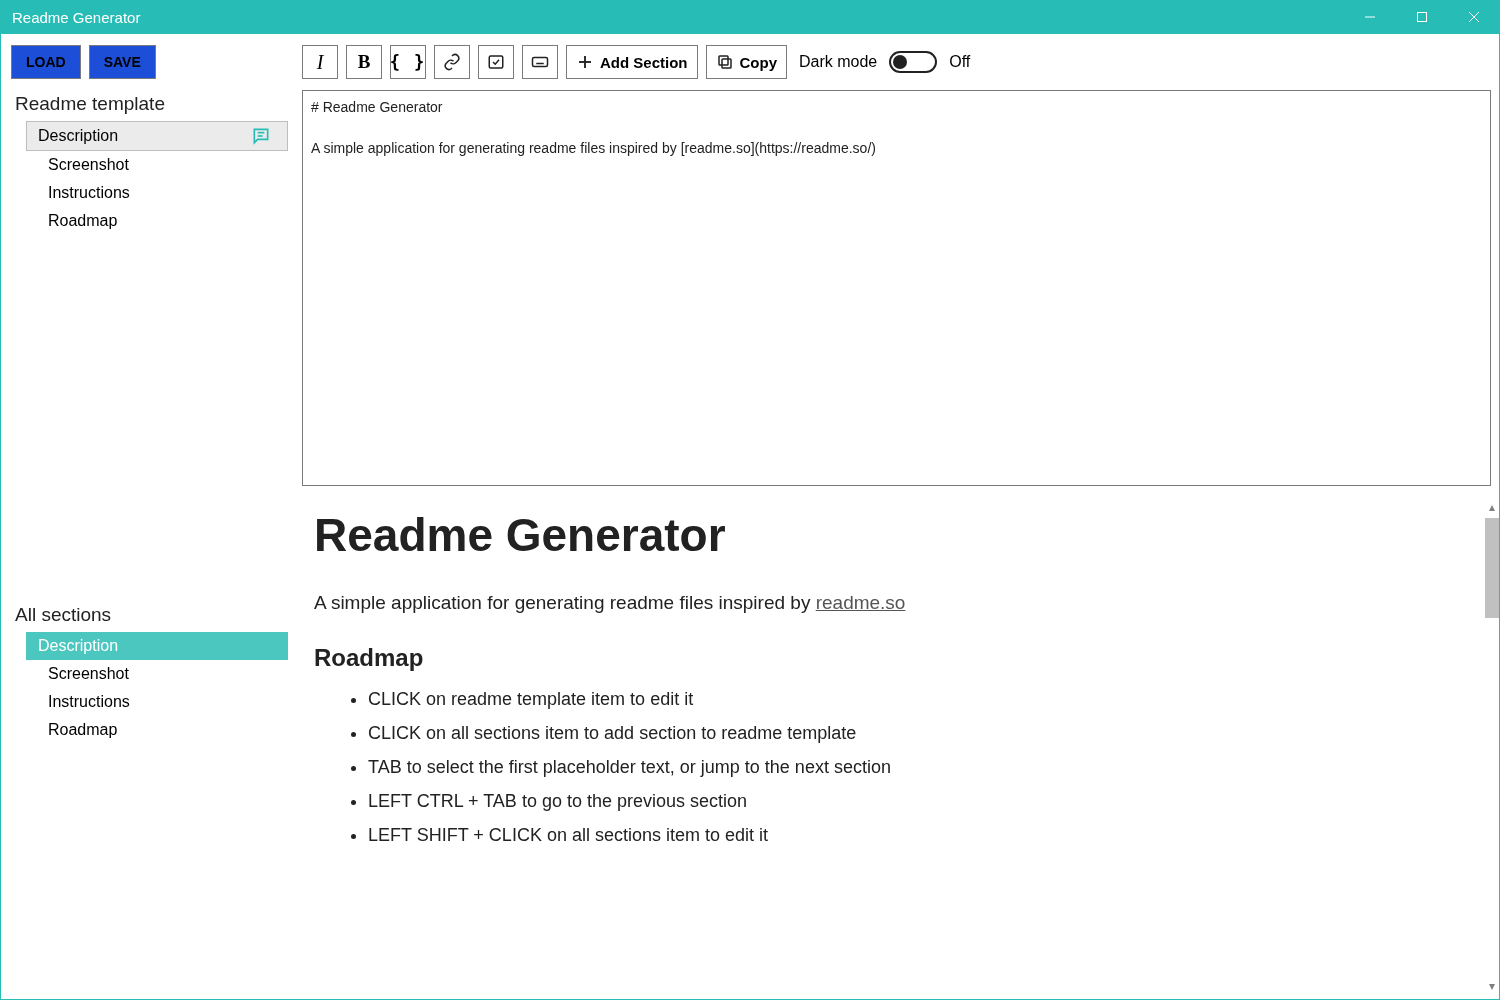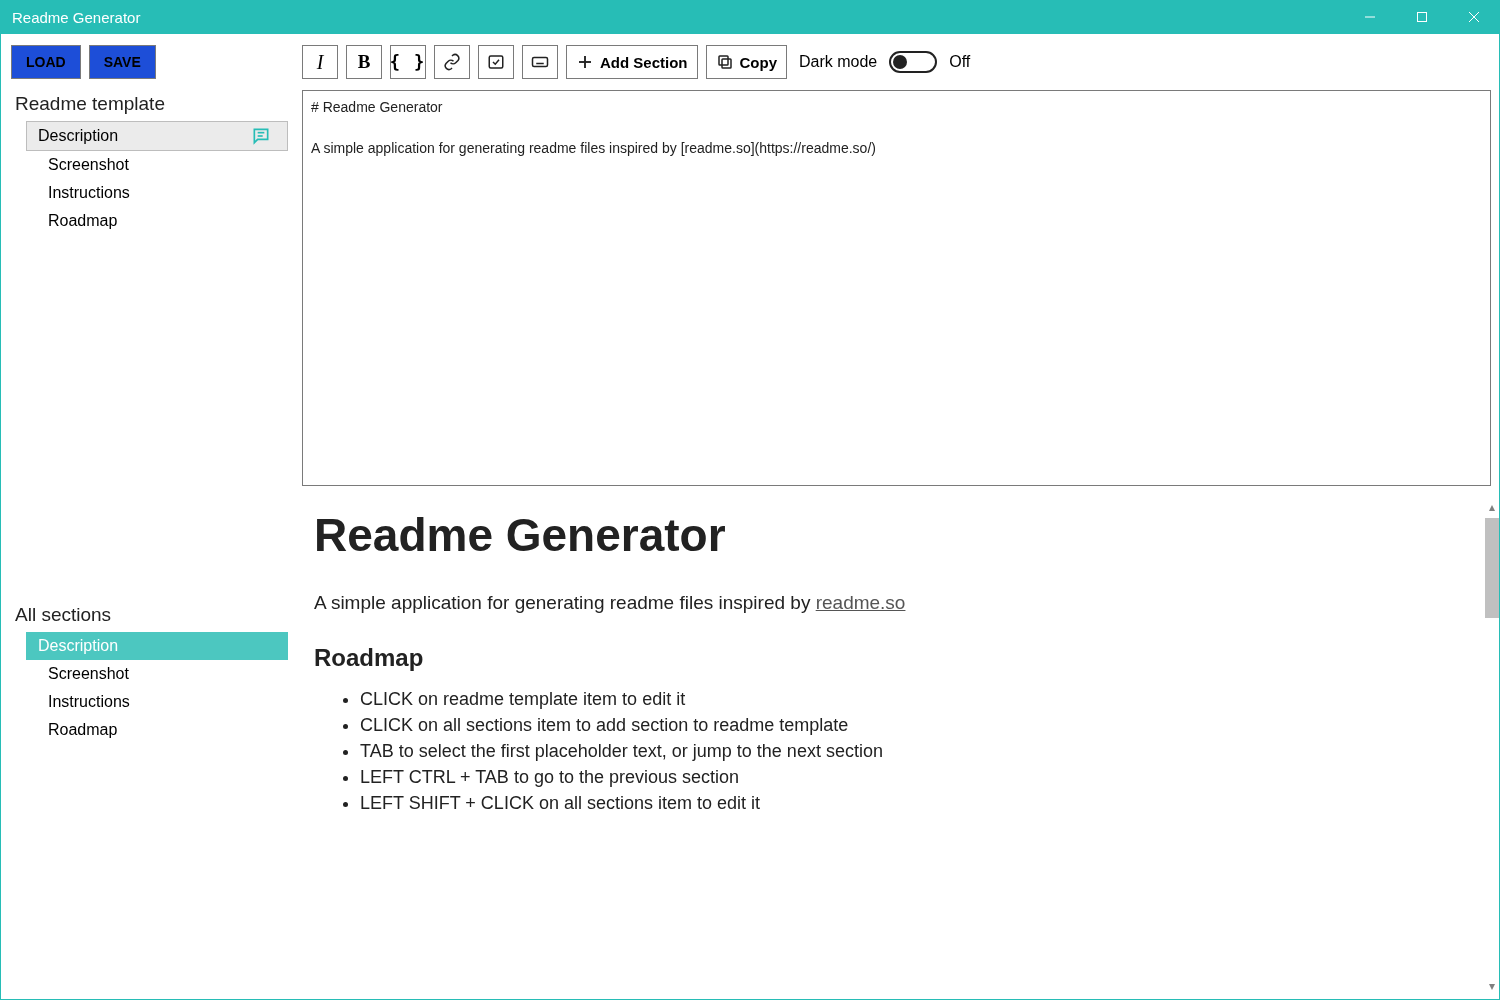--- a/index.html
+++ b/index.html
@@ -193,21 +193,21 @@
   .preview-content h2 {
     font-size: 24px;
     font-weight: 800;
     margin: 30px 0 14px 0;
   }
   .preview-content ul {
     padding-left: 46px;
     font-size: 18px;
     line-height: 1.45;
   }
-  .preview-content ul li { margin: 0; }
+  .preview-content ul li { margin: 8px; }
   
   .scroll-track {
     position: absolute;
     right: 0; top: 6px; bottom: 6px;
     width: 14px;
   }
   .scroll-arrow {
     width: 14px; height: 14px;
     color: #808080;
     display: flex; align-items: center; justify-content: center;

